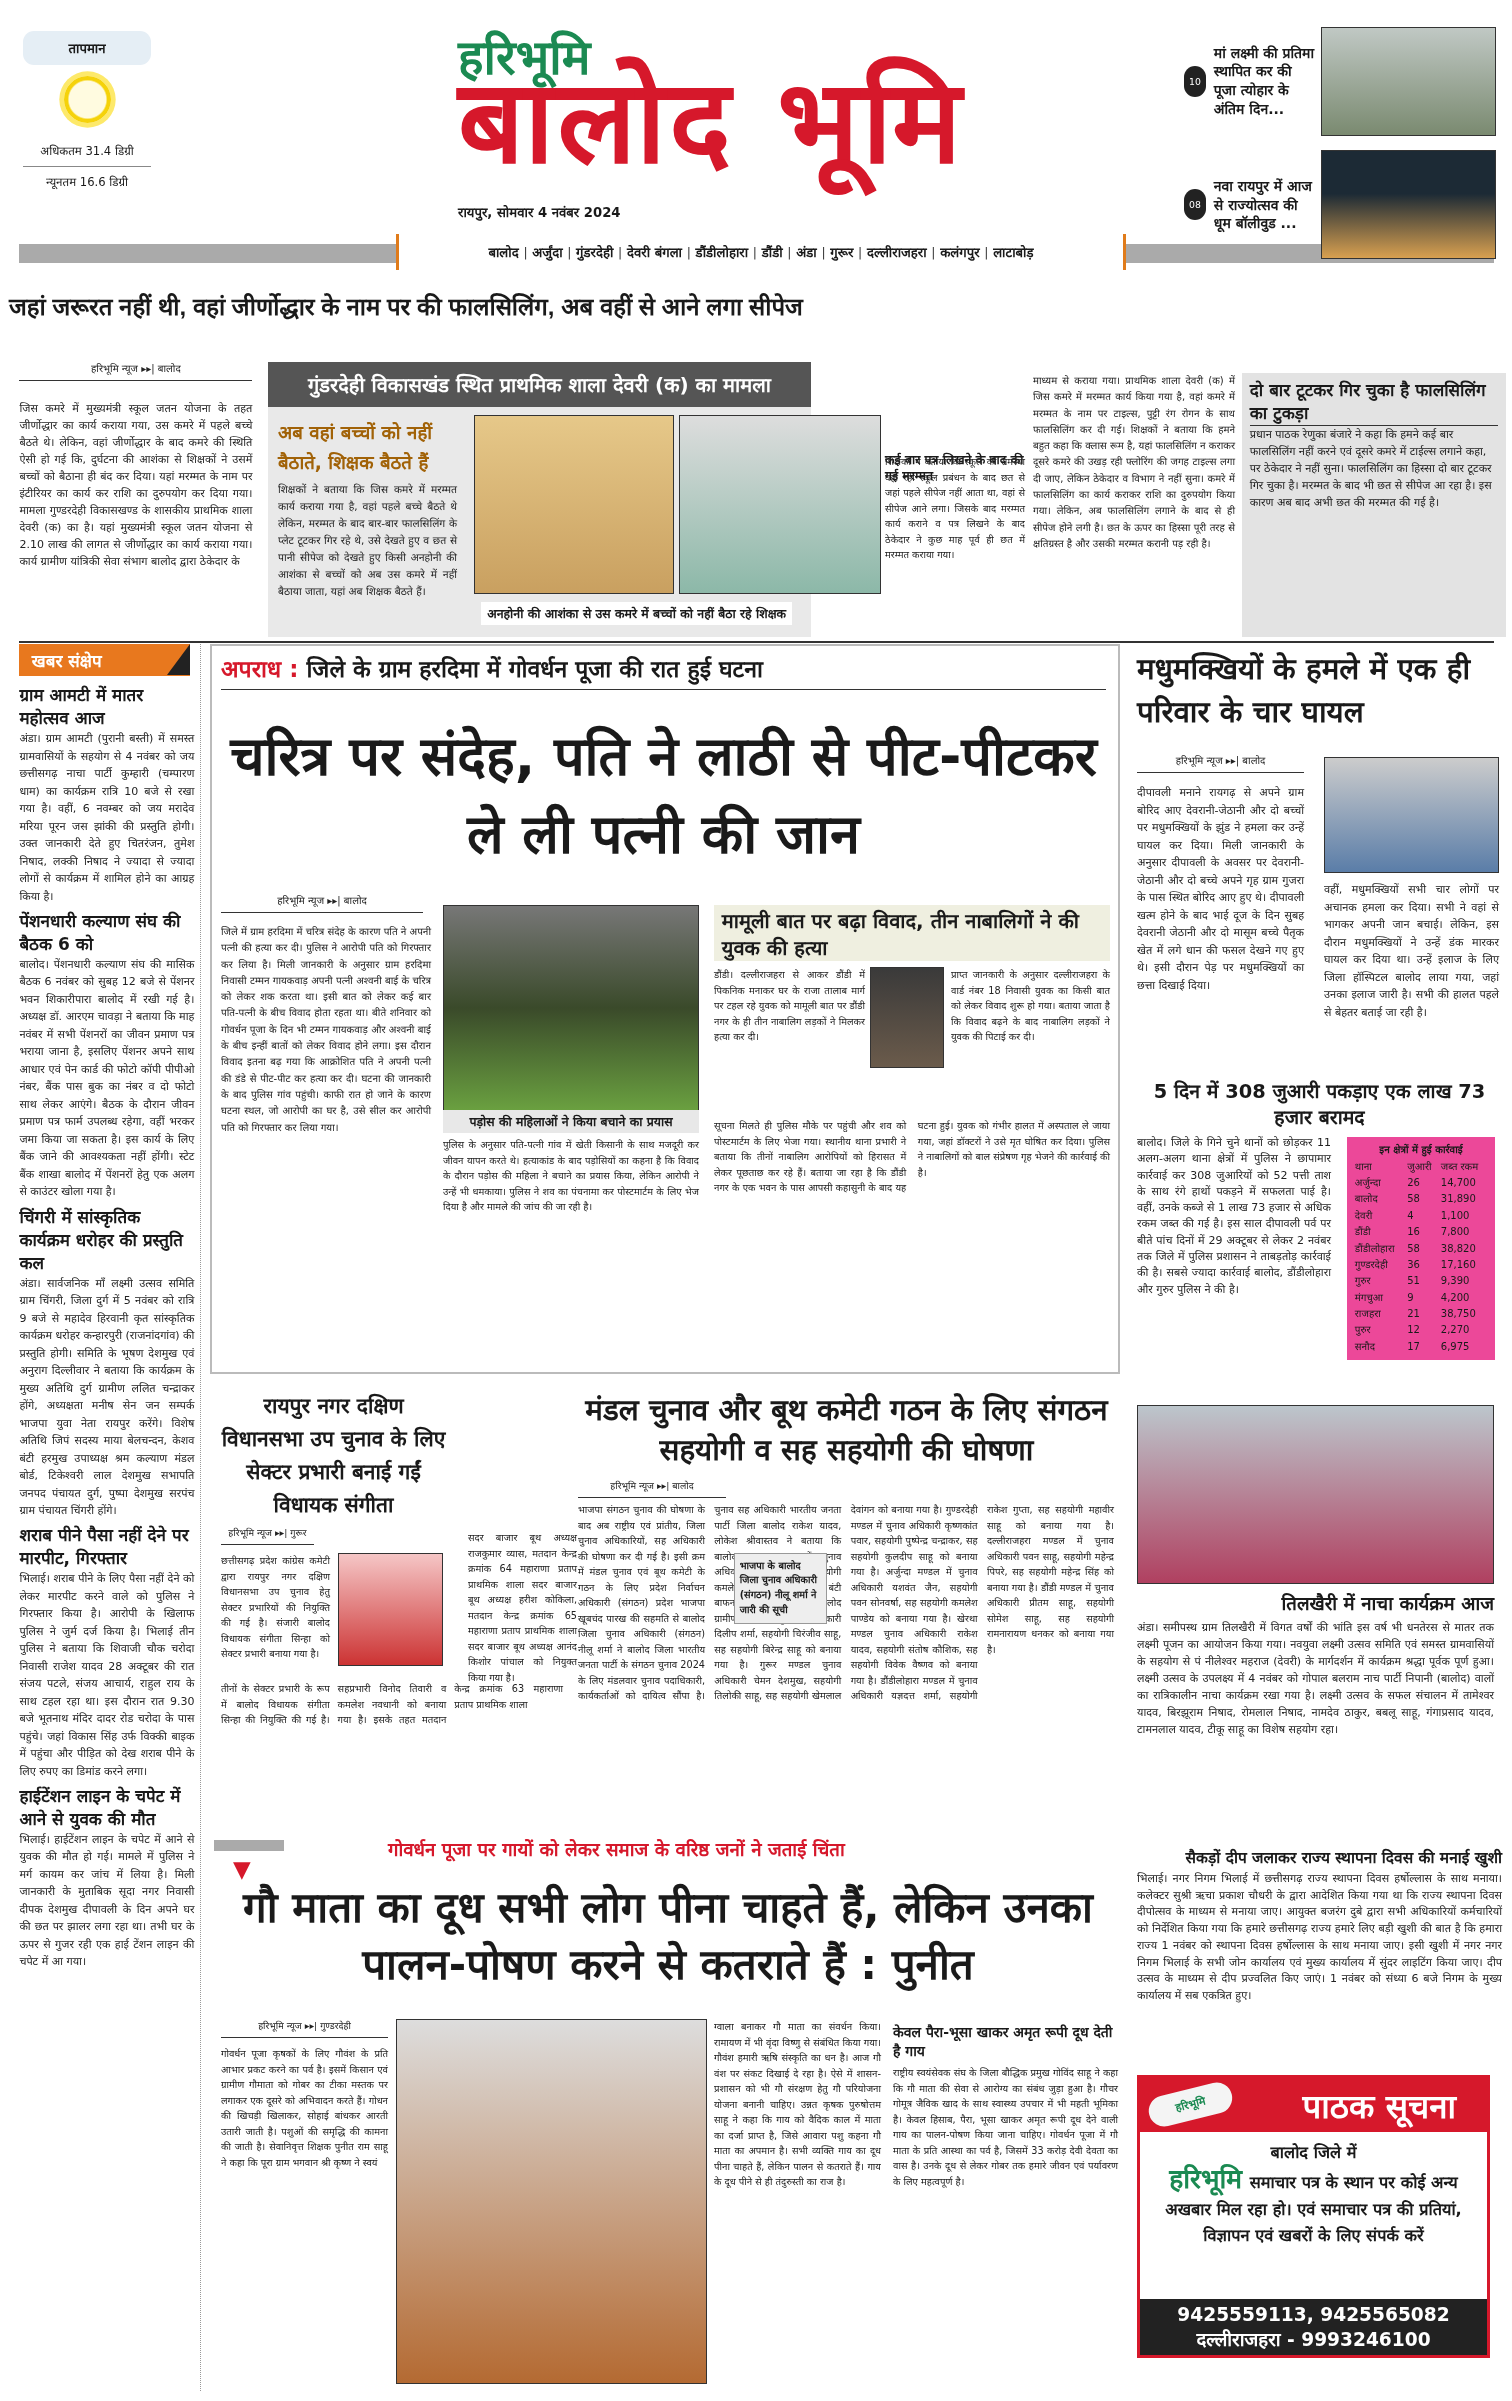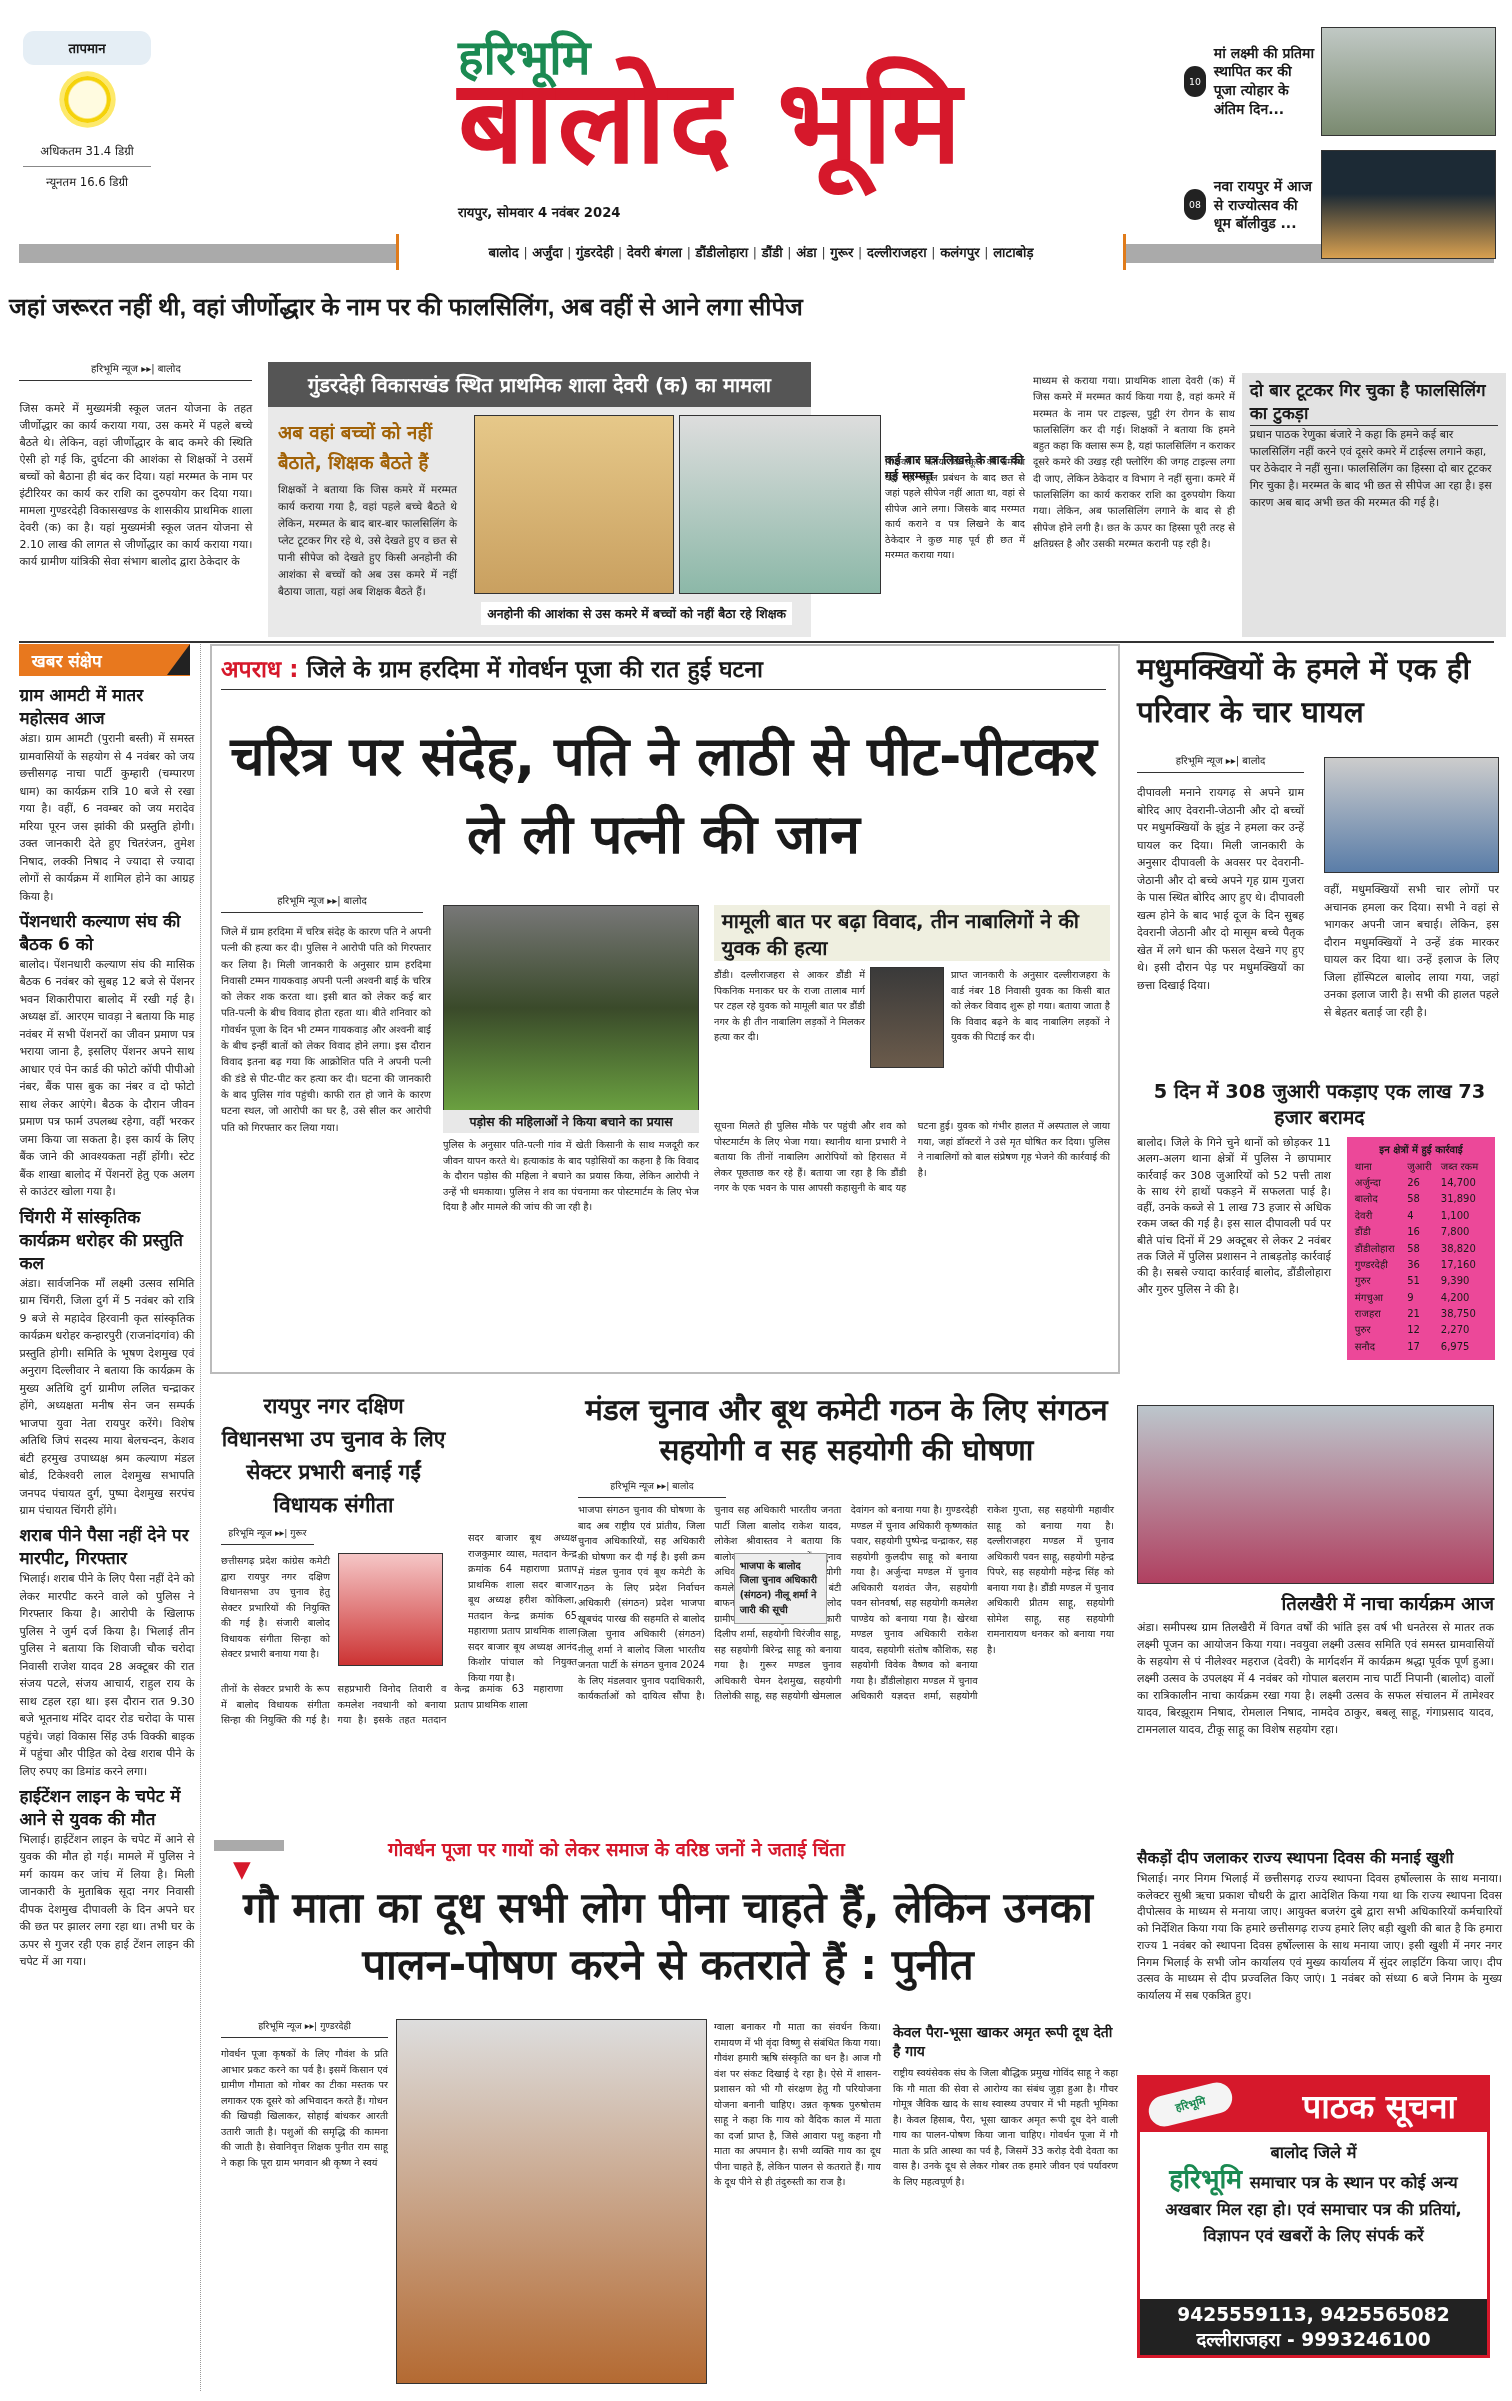--- a/index.html
+++ b/index.html
@@ -111,21 +111,21 @@
   #cow-chev { left: 233px; top: 1856px; color: #d6182b; font-size: 23px; }
   #cow-head { left: 210px; top: 1879px; width: 916px; font-size: 42px; line-height: 57px; font-weight: bold; text-align: center; }
   #cow-byline { left: 221px; top: 2019px; width: 167px; font-size: 9.3px; }
   #cow-body1 { left: 221px; top: 2046px; width: 167px; font-size: 9.7px; line-height: 15.5px; }
   #cow-photo { left: 396px; top: 2019px; width: 311px; height: 365px; background: linear-gradient(#ddd,#b46a32); }
   #cow-body2 { left: 714px; top: 2019px; width: 167px; font-size: 9.7px; line-height: 15.5px; }
   #cow-sub { left: 893px; top: 2023px; width: 225px; font-size: 14px; font-weight: bold; line-height: 18.6px; }
   #cow-body3 { left: 893px; top: 2065px; width: 225px; font-size: 9.7px; line-height: 15.5px; }
 
   
-  #deep-head { left: 1137px; top: 1846px; width: 365px; font-size: 15.5px; font-weight: bold; }
+  #deep-head { left: 1137px; top: 1846px; width: 365px; font-size: 15.5px; font-weight: bold; text-align: right; }
   #deep-body { left: 1137px; top: 1871px; width: 365px; font-size: 11px; line-height: 16.7px; }
 
   
   #ad { left: 1137px; top: 2075px; width: 353px; height: 283px; border: 3.9px solid #d6182b; background: #fff; }
   #ad .hdr { background: #d6182b; color: #fff; height: 54px; display: flex; align-items: center; justify-content: flex-end; padding-right: 31px; font-size: 33px; font-weight: bold; }
   #ad .paper { position: absolute; left: 7.8px; top: 11px; width: 85px; height: 31px; background: #f4f4f4; border-radius: 15.5px; transform: rotate(-14deg); color: #1b8a52; font-weight: bold; font-size: 11px; text-align: center; line-height: 31px; }
   #ad .body { padding: 7.8px 9.3px; text-align: center; font-weight: bold; font-size: 16.3px; line-height: 26.4px; }
   #ad .brand { color: #1b8a52; font-size: 26.4px; margin-right: 7.8px; }
   #ad .foot { background: #222; color: #fff; font-size: 18.6px; font-weight: bold; text-align: center; line-height: 25px; padding: 3.1px 0; position: absolute; bottom: 0; left: 0; right: 0; }
 </style>

